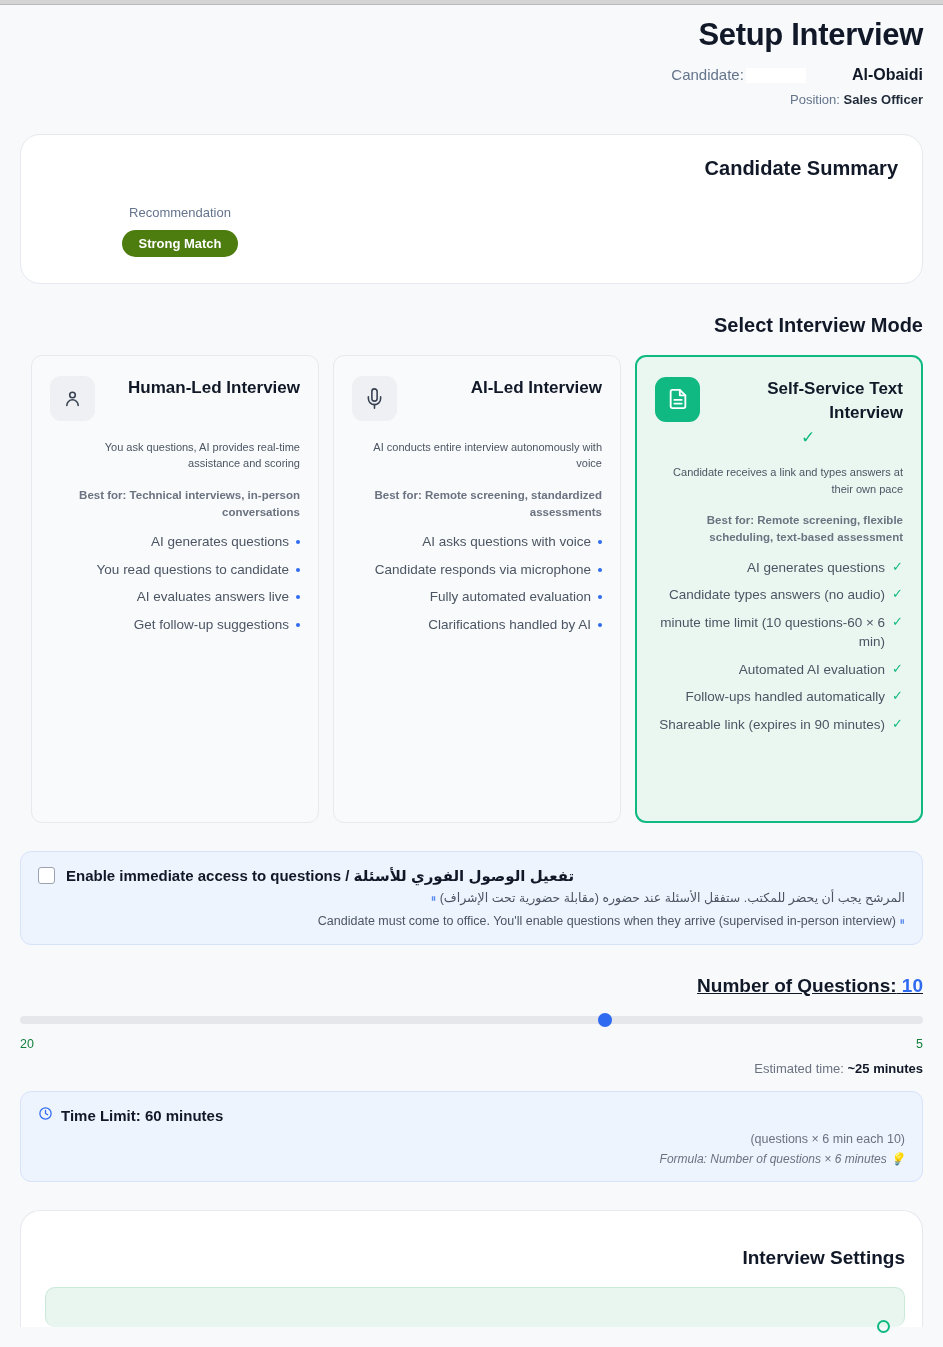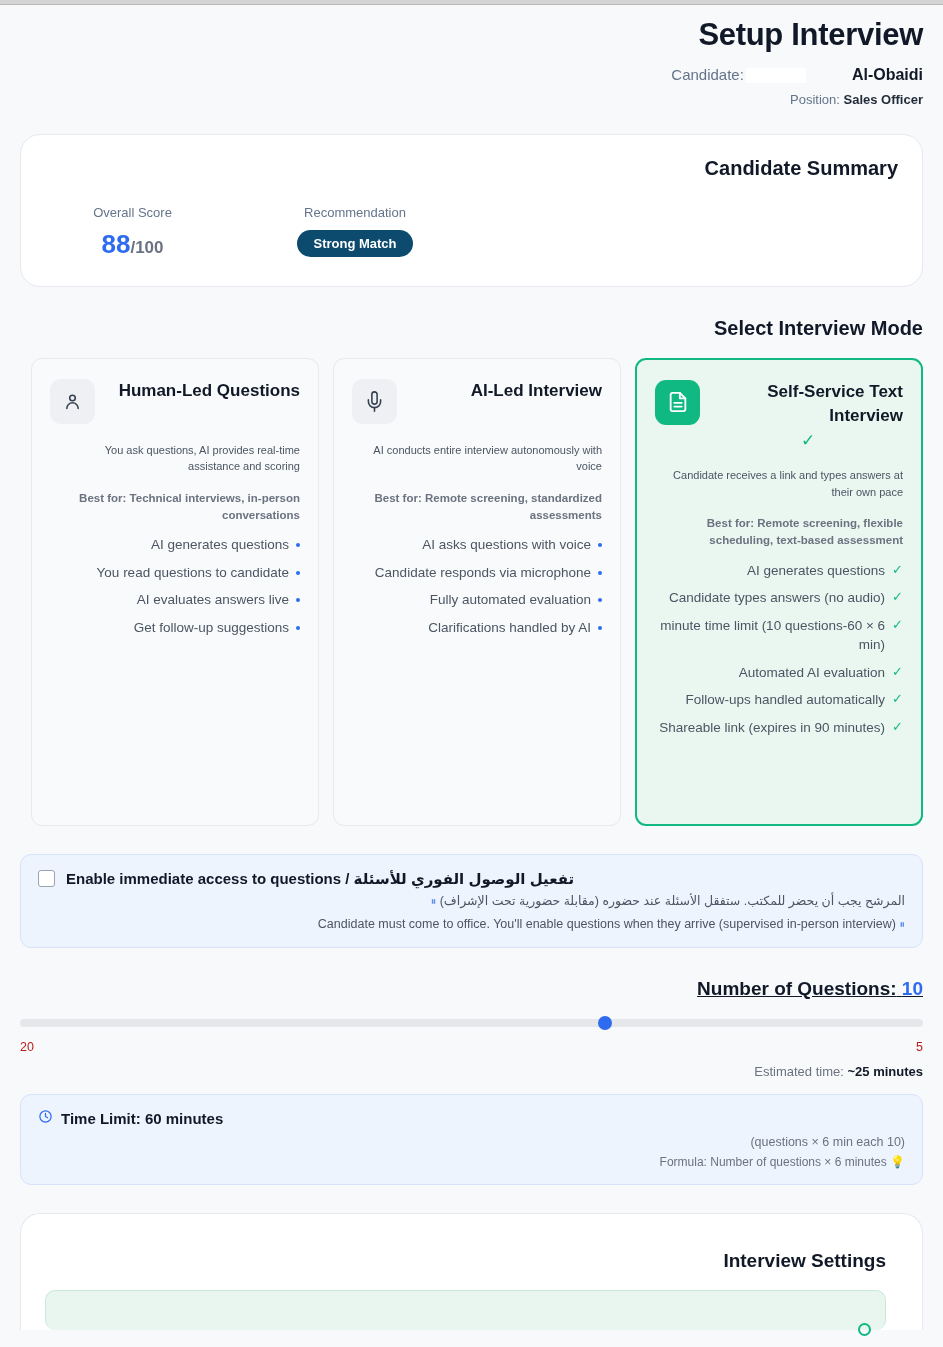--- a/index.html
+++ b/index.html
@@ -122,21 +122,21 @@
     font-weight: bold;
   }
   .score-value .den {
     color: #6b7280;
     font-size: 17px;
     font-weight: bold;
   }
   .badge {
     display: inline-block;
     margin-top: 10px;
-    background: #0c4a6e;
+    background: #4d7c0f;
     color: #ffffff;
     font-size: 13px;
     font-weight: bold;
     padding: 6px 16px;
     border-radius: 20px;
     direction: ltr;
   }
   .summary-text {
     margin-top: 10px;
     font-size: 12.5px;
@@ -326,21 +326,21 @@
     width: 14px; height: 14px;
     border-radius: 50%;
     background: #2f6bf0;
   }
   .slider-ends {
     display: flex;
     flex-direction: row;
     justify-content: space-between;
     margin-top: 10px;
     font-size: 12.5px;
-    color: #b91c1c;
+    color: #15803d;
     direction: ltr;
   }
   .est-time {
     margin-top: 10px;
     font-size: 13px;
     color: #6b7280;
     text-align: right;
     direction: ltr;
   }
   .est-time b { color: #111827; }
@@ -356,28 +356,28 @@
   .tb-row {
     display: flex;
     flex-direction: row;
     align-items: center;
     justify-content: flex-end;
     gap: 8px;
   }
   .tb-title { font-size: 15px; font-weight: bold; color: #111827; direction: ltr; }
   .tb-sub { margin-top: 7px; font-size: 12.5px; color: #6b7280; text-align: right; direction: ltr; }
   .tb-formula {
-    margin-top: 6px; font-size: 12px; 
+    margin-top: 6px; font-size: 12px; font-style: italic;
     color: #6b7280; text-align: right; direction: ltr;
   }
 
   
   .settings-card {
     margin-top: 28px;
-    padding: 22px 36px 0 24px;
+    padding: 22px 17px 0 24px;
     border-bottom: none;
     border-bottom-left-radius: 0;
     border-bottom-right-radius: 0;
     min-height: 92px;
   }
   .settings-title {
     font-size: 19px;
     font-weight: bold;
     color: #111827;
     text-align: right;
@@ -416,26 +416,20 @@
     <div class="pos-line">
       <span>Position:</span>
       <b>Sales Officer</b>
     </div>
   </div>
 
   <div class="card summary-card">
     <div class="summary-title">Candidate Summary</div>
     <div class="summary-grid">
 
-      <div class="sg-col score">
-        <div class="sg-label">Overall Score</div>
-        <div class="score-value">
-          <span class="num">88</span><span class="den">/100</span>
-        </div>
-      </div>
 
       <div class="sg-col reco">
         <div class="sg-label">Recommendation</div>
         <div class="badge">Strong Match</div>
       </div>
 
 
     </div>
   </div>
 
@@ -525,21 +519,21 @@
 
     <div class="mode">
       <div class="mode-head">
         <div class="mode-icon">
           <svg width="21" height="21" viewBox="0 0 24 24" fill="none" stroke="#374151" stroke-width="1.8" stroke-linecap="round" stroke-linejoin="round">
             <circle cx="12" cy="8" r="3.2"></circle>
             <path d="M5.5 20a6.5 6.5 0 0 1 13 0"></path>
           </svg>
         </div>
         <div class="mode-titlewrap">
-          <div class="mode-title">Human-Led Questions</div>
+          <div class="mode-title">Human-Led Interview</div>
         </div>
       </div>
       <div class="mode-desc">You ask questions, AI provides real-time assistance and scoring</div>
       <div class="mode-best">Best for: Technical interviews, in-person conversations</div>
       <div class="feat-list">
         <div class="feat">
           <span class="feat-dot"></span>
           <span class="feat-text">AI generates questions</span>
         </div>
         <div class="feat">

